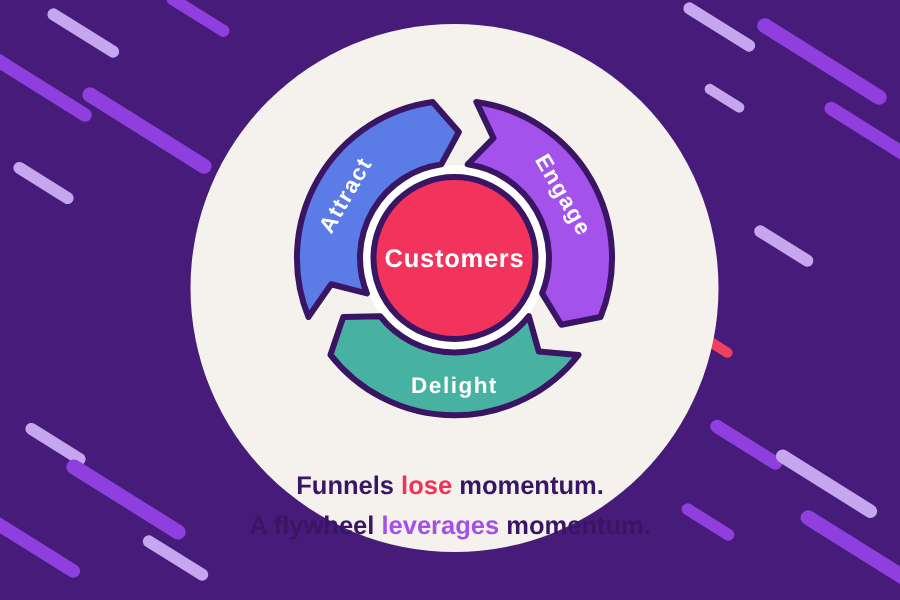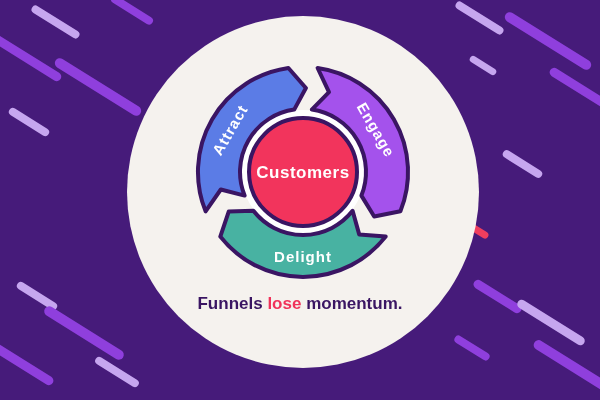--- a/index.html
+++ b/index.html
@@ -56,21 +56,21 @@
     font-family: "Liberation Sans", sans-serif;
     font-size: 15px;
     font-weight: bold;
     fill: #ffffff;
     letter-spacing: 1px;
   }
 
   .caption {
     position: absolute;
     left: 0;
-    top: 290px;
+    top: 310px;
     width: 600px;
     text-align: center;
     color: #3a1563;
     font-size: 17px;
     font-weight: bold;
     line-height: 1.6;
   }
   .caption p { margin: 0; }
   .hl-pink   { color: #f0325a; }
   .hl-purple { color: #a44fe8; }
@@ -126,15 +126,20 @@
 
     <text class="seg-label" y="6" text-anchor="middle" transform="translate(0,84)">Delight</text>
   </svg>
 
   <div class="caption">
     <p>
       <span>Funnels</span>
       <span class="hl-pink">lose</span>
       <span>momentum.</span>
     </p>
+    <p>
+      <span>A flywheel</span>
+      <span class="hl-purple">leverages</span>
+      <span>momentum.</span>
+    </p>
   </div>
 
 </div>
 
 </body></html>

